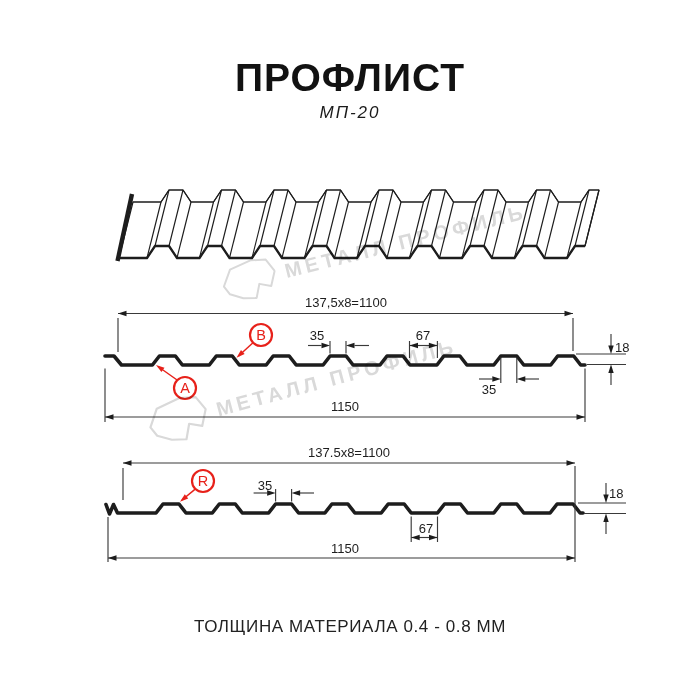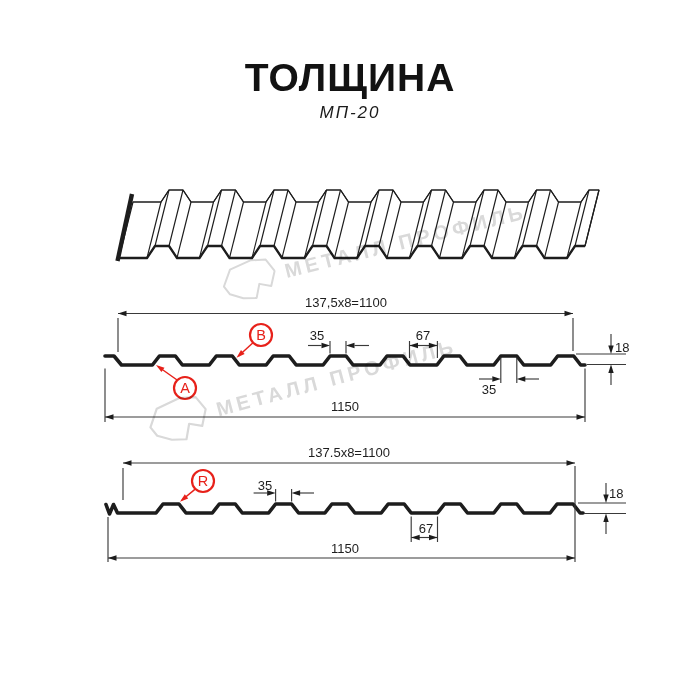--- a/index.html
+++ b/index.html
@@ -17,21 +17,21 @@
   .wm{position:absolute;display:flex;align-items:center;gap:9px;
       mix-blend-mode:multiply;pointer-events:none;transform-origin:left center;}
   .wm span{font-size:20px;font-weight:700;letter-spacing:4px;color:#d9d9d9;white-space:nowrap;}
   .wm svg{flex:0 0 auto;}
 </style>
 </head>
 <body>
 
 <div class="page">
 
-  <div class="title">ТОЛЩИНА</div>
+  <div class="title">ПРОФЛИСТ</div>
   <div class="subtitle">МП-20</div>
 
   <svg class="tech" width="700" height="700">
     <g id="g3d">
         <polygon points="119.0,258.0 147.0,258.0 155.0,246.0 169.0,246.0 177.0,258.0 199.5,258.0 207.5,246.0 221.5,246.0 229.5,258.0 252.0,258.0 260.0,246.0 274.0,246.0 282.0,258.0 304.5,258.0 312.5,246.0 326.5,246.0 334.5,258.0 357.0,258.0 365.0,246.0 379.0,246.0 387.0,258.0 409.5,258.0 417.5,246.0 431.5,246.0 439.5,258.0 462.0,258.0 470.0,246.0 484.0,246.0 492.0,258.0 514.5,258.0 522.5,246.0 536.5,246.0 544.5,258.0 567.0,258.0 575.0,246.0 585.0,246.0 599.0,190.0 589.0,190.0 581.0,202.0 558.5,202.0 550.5,190.0 536.5,190.0 528.5,202.0 506.0,202.0 498.0,190.0 484.0,190.0 476.0,202.0 453.5,202.0 445.5,190.0 431.5,190.0 423.5,202.0 401.0,202.0 393.0,190.0 379.0,190.0 371.0,202.0 348.5,202.0 340.5,190.0 326.5,190.0 318.5,202.0 296.0,202.0 288.0,190.0 274.0,190.0 266.0,202.0 243.5,202.0 235.5,190.0 221.5,190.0 213.5,202.0 191.0,202.0 183.0,190.0 169.0,190.0 161.0,202.0 133.0,202.0" fill="#ffffff" stroke="#1d1d1d" stroke-width="1.2" stroke-linejoin="round"></polygon>
         <line x1="147" y1="258" x2="161" y2="202" stroke="#1d1d1d" stroke-width="1.15"></line>
         <line x1="155" y1="246" x2="169" y2="190" stroke="#1d1d1d" stroke-width="1.15"></line>
         <line x1="169" y1="246" x2="183" y2="190" stroke="#1d1d1d" stroke-width="1.15"></line>
         <line x1="177" y1="258" x2="191" y2="202" stroke="#1d1d1d" stroke-width="1.15"></line>
         <line x1="199.5" y1="258" x2="213.5" y2="202" stroke="#1d1d1d" stroke-width="1.15"></line>
@@ -172,13 +172,14 @@
     <span>МЕТАЛЛ ПРОФИЛЬ</span>
   </div>
 
   <div class="wm" id="wm2" style="left:148px;top:404px;height:48px;transform:rotate(-15deg);">
     <svg width="62" height="46" viewBox="0 0 56 42">
       <polygon points="2,21 12,6 34,2 49,5 55,18 48,32 37,27 31,40 18,37 6,30" fill="none" stroke="#d9d9d9" stroke-width="2" stroke-linejoin="round"></polygon>
     </svg>
     <span>МЕТАЛЛ ПРОФИЛЬ</span>
   </div>
 
+  <div class="footer">ТОЛЩИНА МАТЕРИАЛА 0.4 - 0.8 ММ</div>
 </div>
 
 </body></html>

